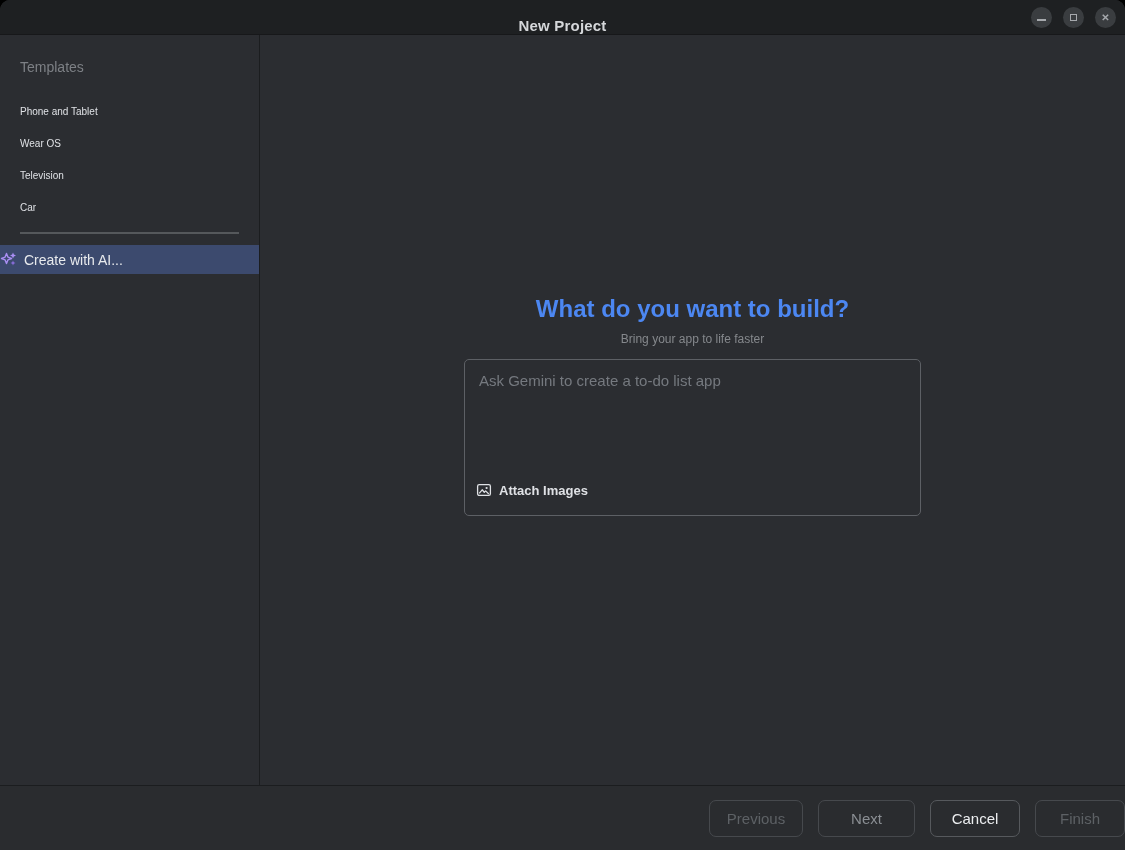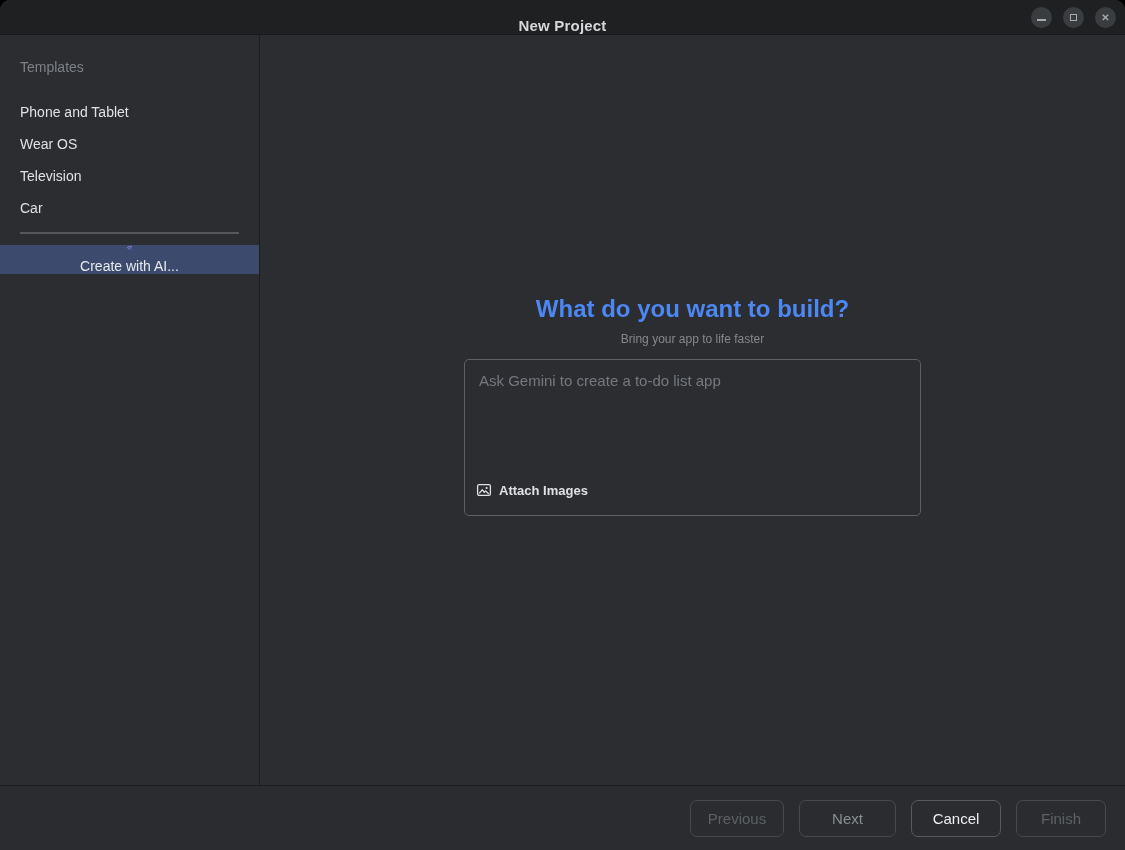--- a/index.html
+++ b/index.html
@@ -27,27 +27,27 @@
   
   .content { flex:1 1 auto; display:flex; min-height:0; }
   .sidebar {
     width:260px; flex:0 0 260px; border-right:1px solid #1b1d1f;
     padding-top:24px;
   }
   .sidebar-header { color:#7d8085; font-size:14px; margin:0 0 0 20px; height:17px; }
   .sidebar-list { margin-top:20px; }
   .sidebar-item {
     height:32px; line-height:32px; padding-left:20px;
-    color:#dfe1e5; font-size:14px; cursor:pointer; white-space:nowrap;
+    color:#dfe1e5; font-size:10px; cursor:pointer; white-space:nowrap;
   }
   .sidebar-sep { border:none; border-top:2px solid #55585b; margin:8px 20px 0 20px; }
   .sidebar-item-selected {
     margin-top:11px; height:29px; background:#3c4a6e;
     display:flex; align-items:center; gap:7px;
-    color:#e8eaed; font-size:14px; cursor:pointer;flex-direction:column;
+    color:#e8eaed; font-size:14px; cursor:pointer;
   }
   .gemini-icon { width:17px; height:17px; display:block; }
   
   .main { flex:1 1 auto; display:flex; flex-direction:column; align-items:center; }
   .main-heading { margin-top:260px; font-size:24px; color:#4c87f2; font-weight:700; }
   .main-subheading { margin-top:9px; font-size:12px; color:#85888c; }
   .prompt-box {
     position:relative; margin-top:13px; width:457px; height:157px;
     border:1px solid #5d6065; border-radius:5px; background:#2b2d31;
   }
@@ -59,21 +59,21 @@
   .prompt-input::placeholder { color:#75797f; opacity:1; }
   .attach-row {
     position:absolute; left:11px; bottom:17px;
     display:flex; align-items:center; gap:7px; cursor:pointer;
   }
   .attach-icon { width:16px; height:16px; display:block; }
   .attach-label { color:#dfe1e5; font-size:13px; font-weight:bold; }
   
   .footer {
     height:65px; flex:0 0 65px; border-top:1px solid #1b1d1f; background:#2a2c2f;
-    display:flex; align-items:center; justify-content:flex-end; gap:15px; padding-right:19px;
+    display:flex; align-items:center; justify-content:flex-end; gap:15px; 
   }
   .btn {
     height:37px; border-radius:7px; background:transparent;
     border:1px solid #46494d; font-family:"Liberation Sans", sans-serif;
     font-size:15px; cursor:pointer;
   }
   .btn-previous { width:94px; color:#5d6165; }
   .btn-next     { width:97px; color:#8a8e93; }
   .btn-cancel   { width:90px; color:#eceef0; border-color:#56595d; }
   .btn-finish   { width:90px; color:#5d6165; }

